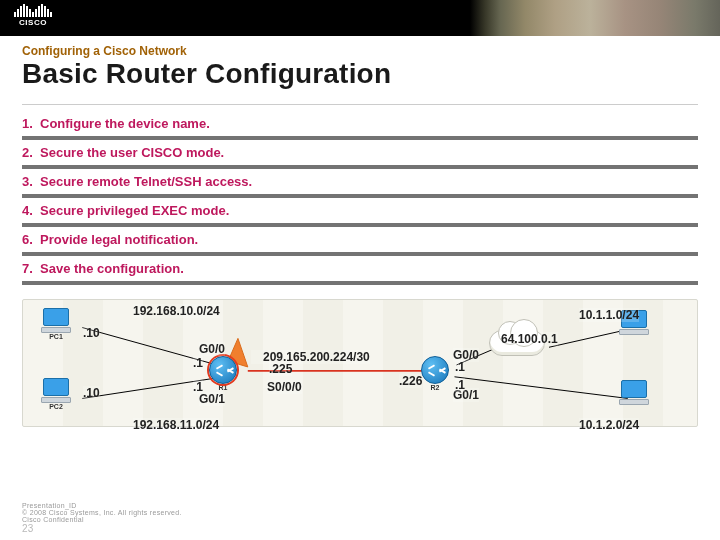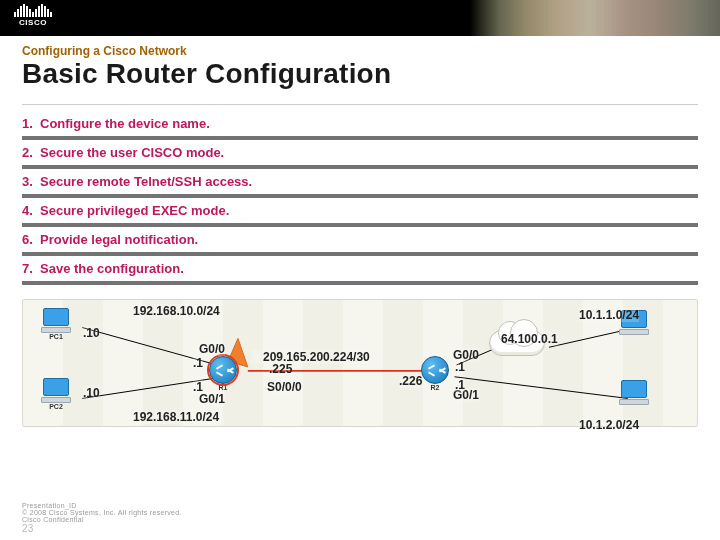--- a/index.html
+++ b/index.html
@@ -100,21 +100,21 @@
     <div class="net-lbl" style="left:60px; top:26px;">.10</div>
 
     <div class="pc" style="left:18px; top:78px;">
       <div class="mon"></div>
       <div class="base"></div>
       <div>PC2</div>
     </div>
     <div class="net-lbl" style="left:60px; top:86px;">.10</div>
 
     <div class="net-lbl" style="left:110px; top:4px;">192.168.10.0/24</div>
-    <div class="net-lbl" style="left:110px; top:110px;">192.168.11.0/24</div>
+    <div class="net-lbl" style="left:110px; top:118px;">192.168.11.0/24</div>
 
     <div class="router r1" style="left:186px; top:56px;">
       <div class="disc"></div>
       <div>R1</div>
     </div>
     <div class="net-lbl" style="left:176px; top:42px;">G0/0</div>
     <div class="net-lbl" style="left:170px; top:56px;">.1</div>
     <div class="net-lbl" style="left:176px; top:92px;">G0/1</div>
     <div class="net-lbl" style="left:170px; top:80px;">.1</div>
     <div class="net-lbl" style="left:244px; top:80px;">S0/0/0</div>

